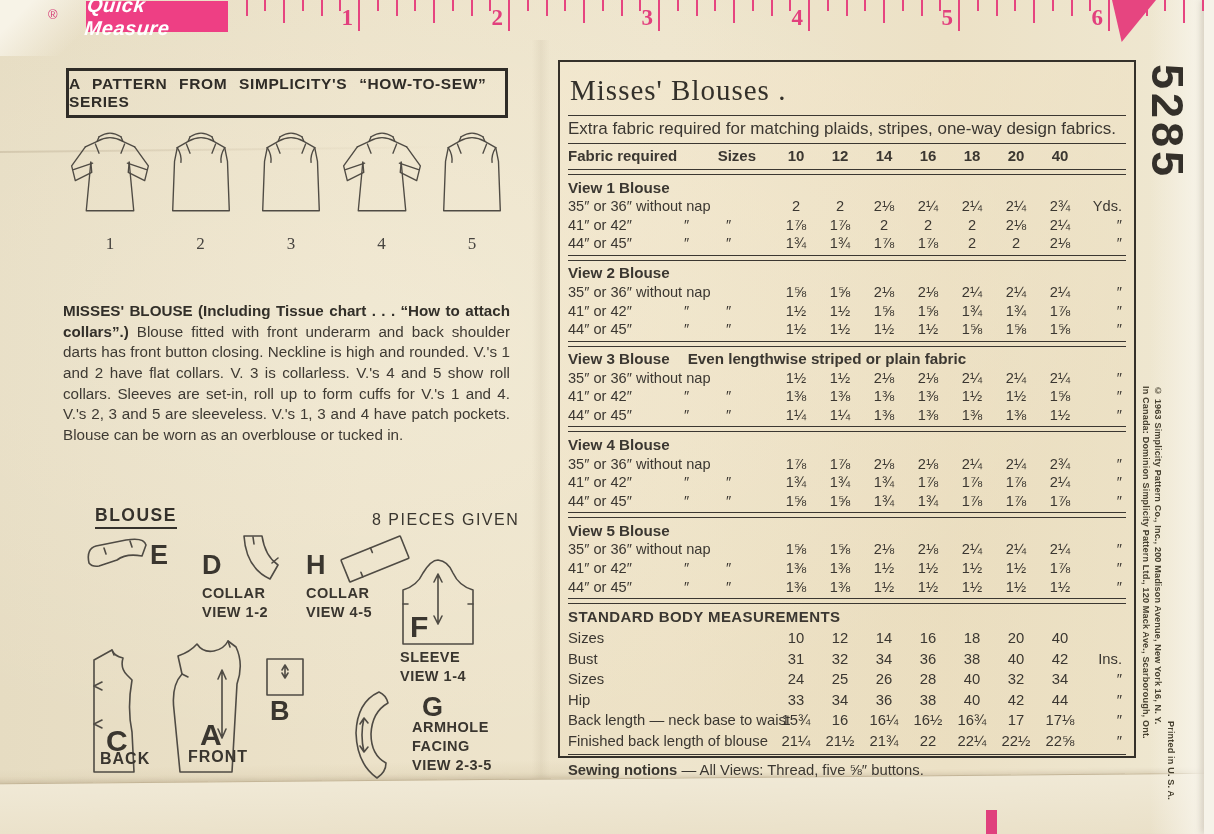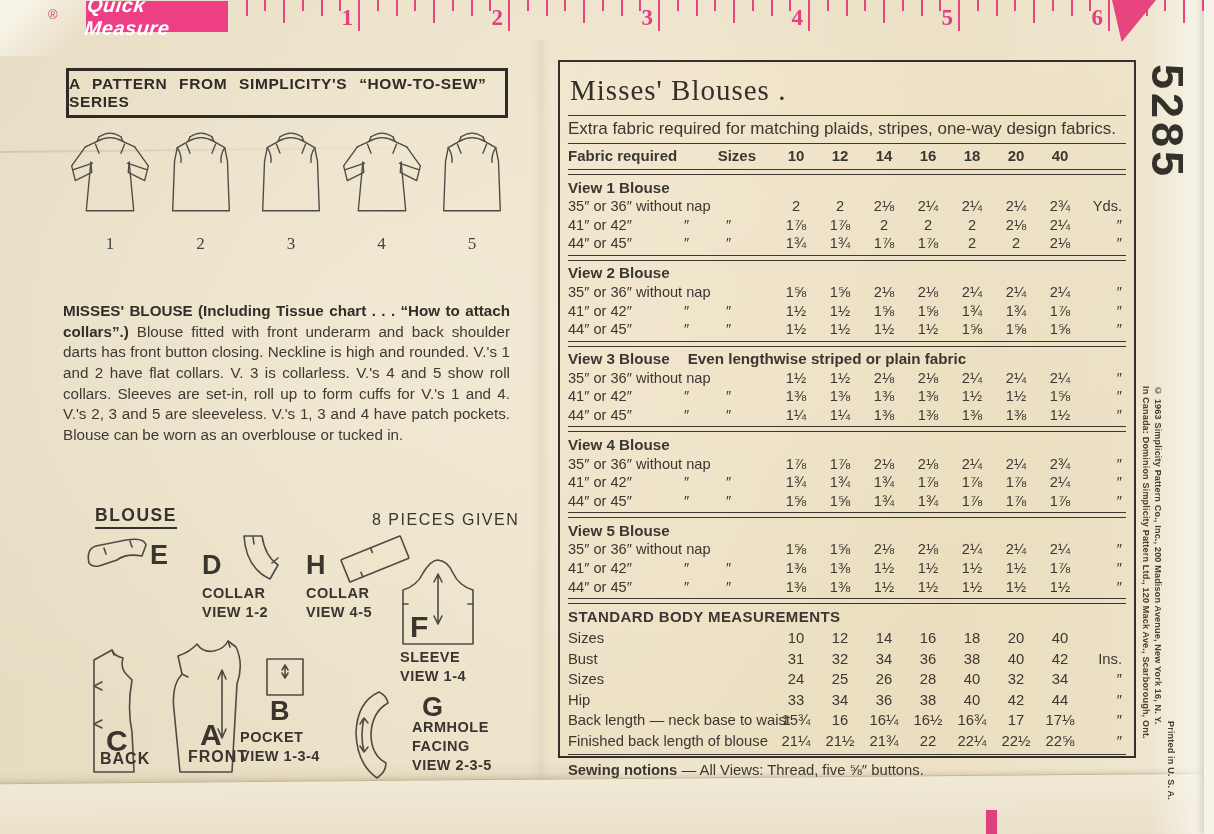--- a/index.html
+++ b/index.html
@@ -321,24 +321,20 @@
     <span class="p-letter" style="left:34px;top:80px;font-size:30px;">A</span>
     <span class="inside-label" style="left:22px;top:110px;">FRONT</span>
   </div>
 
   <div class="piece" style="left:252px;top:656px;width:130px;height:110px;">
     <svg width="42" height="42" viewBox="0 0 42 42" style="position:absolute;left:12px;top:0;">
       <rect x="3" y="3" width="36" height="36"></rect>
       <path d="M21,9 L21,22 M21,9 l-3,5 M21,9 l3,5 M21,22 l-3,-5 M21,22 l3,-5"></path>
     </svg>
     <span class="p-letter" style="left:18px;top:40px;">B</span>
-    <div class="p-cap" style="left:-12px;top:72px;width:130px;">
-      <span>POCKET</span><br>
-      <span class="vw">VIEW 1-3-4</span>
-    </div>
   </div>
 
   <div class="piece" style="left:350px;top:690px;width:180px;height:100px;">
     <svg width="46" height="90" viewBox="0 0 46 90">
       <path d="M29,2 Q7,12 6,43 Q7,74 27,88 Q36,82 36,73 Q21,65 21,44 Q22,22 38,13 Q36,5 29,2 Z"></path>
       <path d="M14,28 Q10,45 14,62 M14,28 l-4,6 M14,28 l4,5 M14,62 l-4,-6 M14,62 l4,-5"></path>
     </svg>
     <span class="p-letter" style="left:72px;top:2px;">G</span>
     <div class="p-cap" style="left:62px;top:28px;width:100px;">
       <span>ARMHOLE FACING</span><br>

